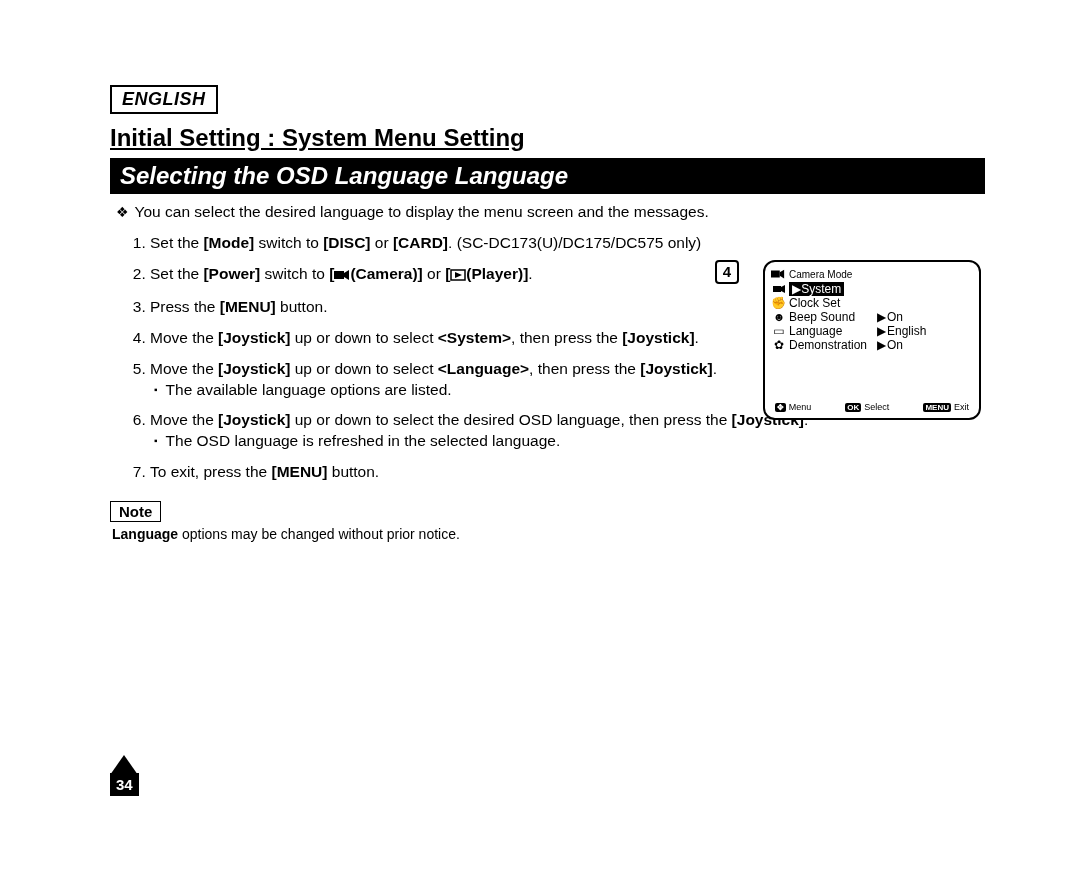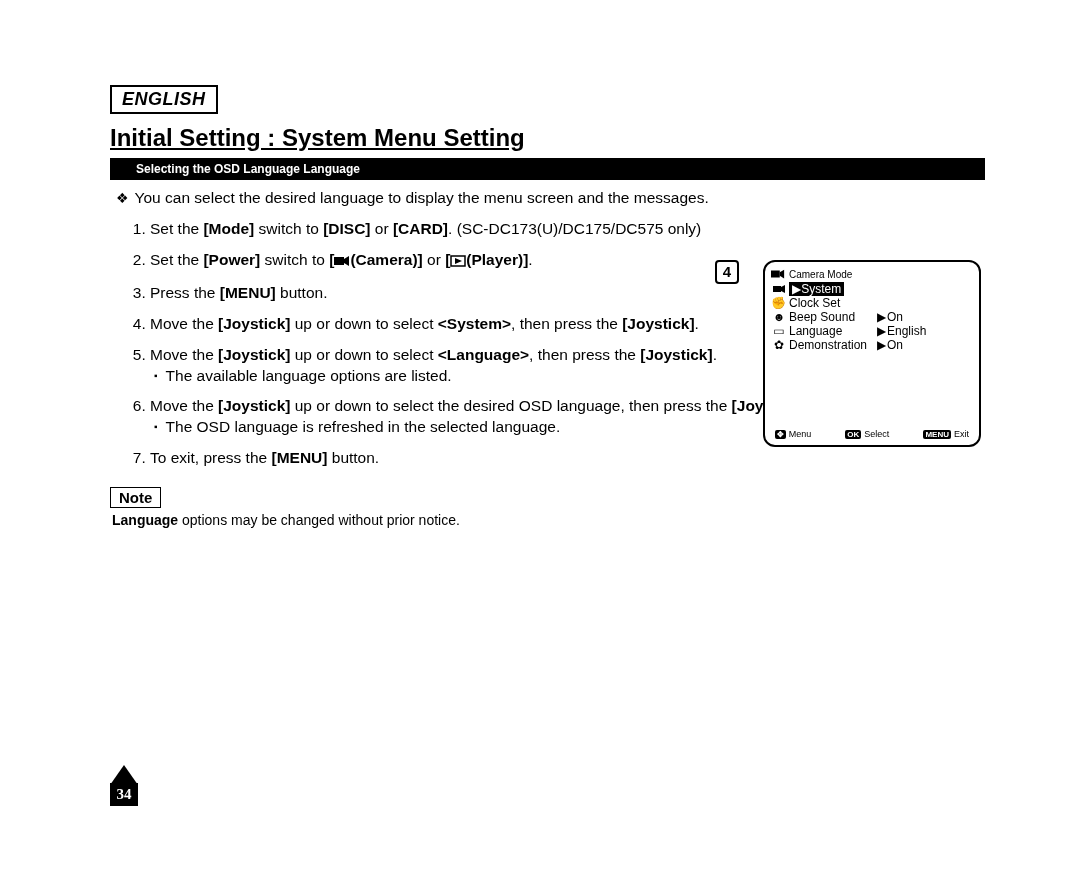--- a/index.html
+++ b/index.html
@@ -1,38 +1,38 @@
 <!DOCTYPE html>
 <html><head>
 <meta charset="utf-8">
 <style>
   * { box-sizing: border-box; margin: 0; padding: 0; }
   html, body { width: 1080px; height: 886px; background: #fff; font-family: Arial, Helvetica, sans-serif; color: #000; }
   .page { position: relative; width: 1080px; height: 886px; padding: 85px 95px 40px 110px; }
   .lang-tag { display: inline-block; border: 2.5px solid #000; padding: 2px 10px; font-weight: 900; font-size: 18px; font-style: italic; letter-spacing: 0.5px; margin-bottom: 10px; }
   .title { font-size: 24px; font-weight: 900; margin-bottom: 6px; text-decoration: underline; }
-  .section-bar { background: #000; color: #fff; font-weight: 900; font-size: 12px; padding: 4px 26px; margin-bottom: 8px; }
+  .section-bar { background: #000; color: #fff; font-weight: 900; font-style: italic; font-size: 24px; padding: 4px 10px; margin-bottom: 8px; }
   .intro { list-style: none; padding-left: 24px; font-size: 15.5px; line-height: 1.35; margin-bottom: 10px; }
   .intro li::before { content: "\2756"; margin-left: -18px; margin-right: 6px; font-size: 14px; }
   .steps { padding-left: 40px; font-size: 15.5px; line-height: 1.35; }
   .steps > li { margin-bottom: 10px; }
   .sub { list-style: none; padding-left: 4px; }
   .sub li::before { content: "\25AA"; margin-right: 8px; font-size: 10px; vertical-align: 2px; }
   .note-label { border: 1px solid #000; display: inline-block; padding: 1px 8px; font-weight: 700; font-size: 15px; margin-top: 8px; margin-bottom: 4px; }
   .note-text { font-size: 14px; padding-left: 2px; }
   b { font-weight: 700; }
 
-  .page-number { position: absolute; left: 110px; bottom: 80px; font-family: Liberation Serif, serif; }
+  .page-number { position: absolute; left: 110px; bottom: 90px; }
   .page-number .arrow { width: 0; height: 0; border-left: 14px solid transparent; border-right: 14px solid transparent; border-bottom: 20px solid #000; margin: 0 auto -2px auto; }
   .page-number .box { background: #000; color: #fff; font-weight: 700; font-size: 15px; padding: 3px 6px; text-align: center; }
 
   
   .screen-wrap { position: absolute; top: 260px; right: 95px; width: 240px; }
   .step-num { position: absolute; top: 0; left: -30px; width: 24px; height: 24px; border: 2px solid #000; border-radius: 4px; text-align: center; font-weight: 700; font-size: 15px; line-height: 20px; }
-  .screen { width: 218px; height: 187px; border: 2px solid #000; border-radius: 12px; background: #fff; position: relative; padding: 6px; margin-left: 18px; }
+  .screen { width: 218px; height: 160px; border: 2px solid #000; border-radius: 12px; background: #fff; position: relative; padding: 6px; margin-left: 18px; }
   .screen-title-row { display: flex; align-items: center; font-size: 10px; gap: 4px; }
   .mini-icon { width: 14px; height: 12px; display: inline-flex; align-items: center; justify-content: center; }
   .menu-list { margin-top: 2px; }
   .menu-row { display: flex; align-items: center; font-size: 12px; height: 14px; }
   .menu-row .lefticon { width: 16px; display: flex; justify-content: center; }
   .menu-row .label { flex: 0 0 90px; padding-left: 2px; }
   .menu-row .arrow-small { width: 8px; }
   .menu-row .val { padding-left: 2px; }
   .menu-row.selected .label-box { background: #000; color: #fff; padding: 0 3px; display: inline-block; }
   .footer-row { position: absolute; bottom: 6px; left: 10px; right: 10px; display: flex; justify-content: space-between; align-items: center; font-size: 9px; }

